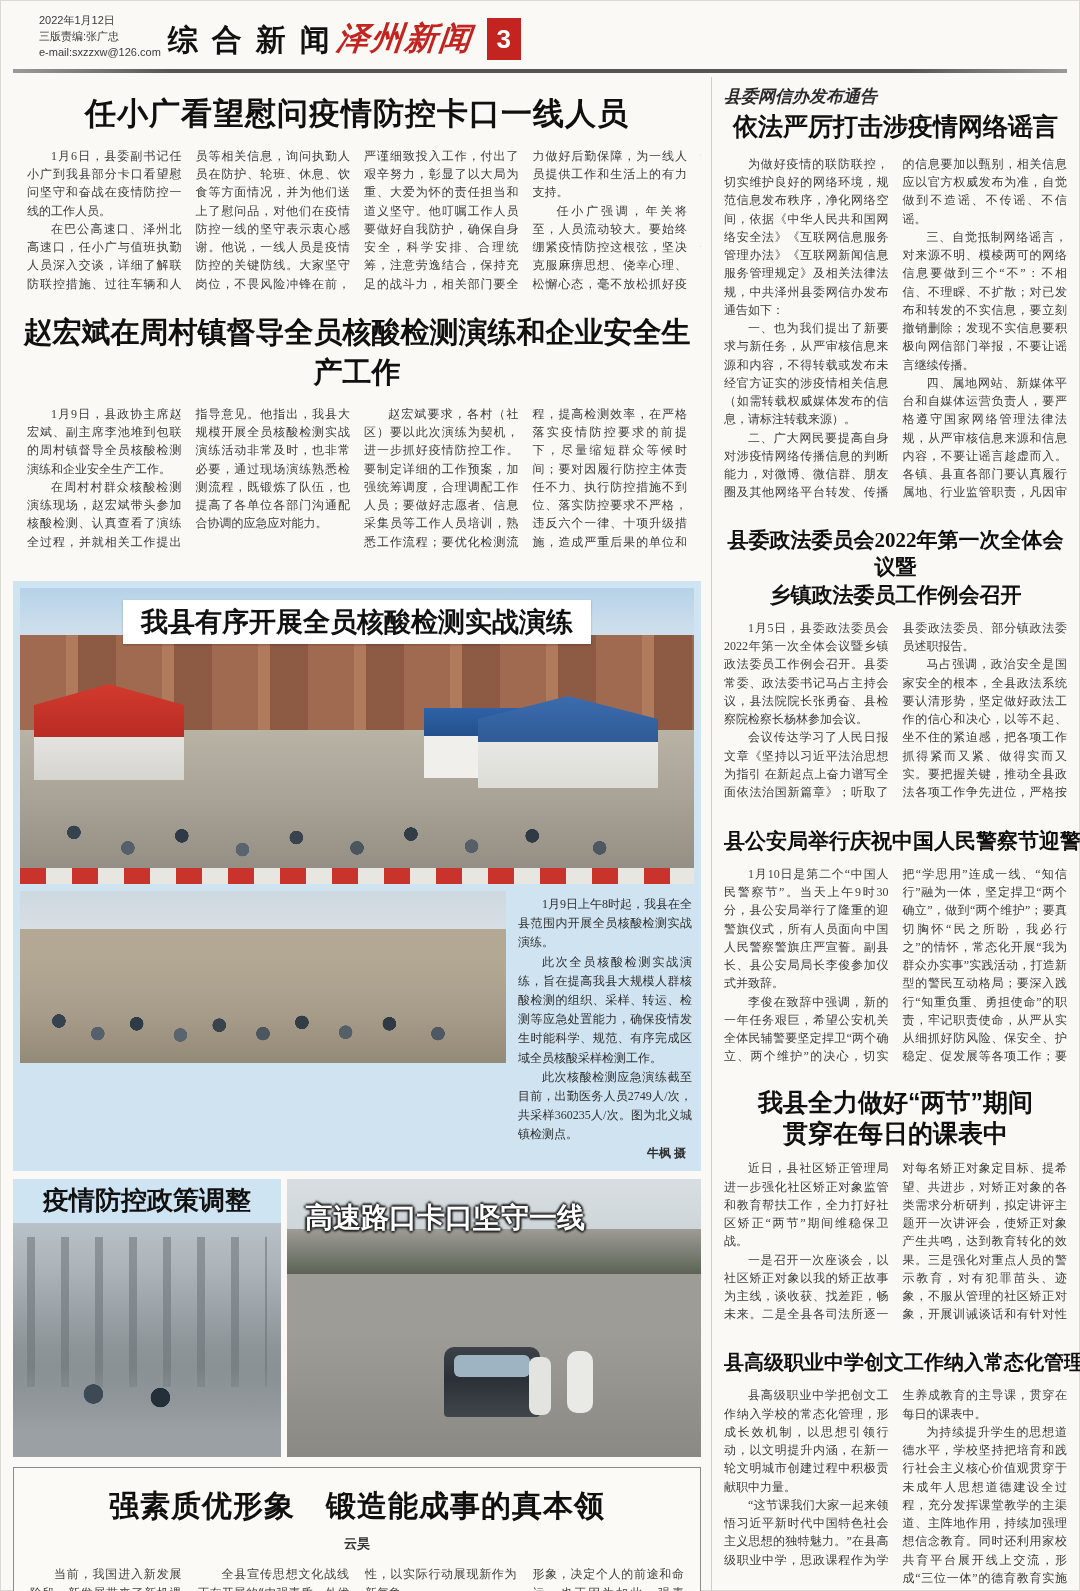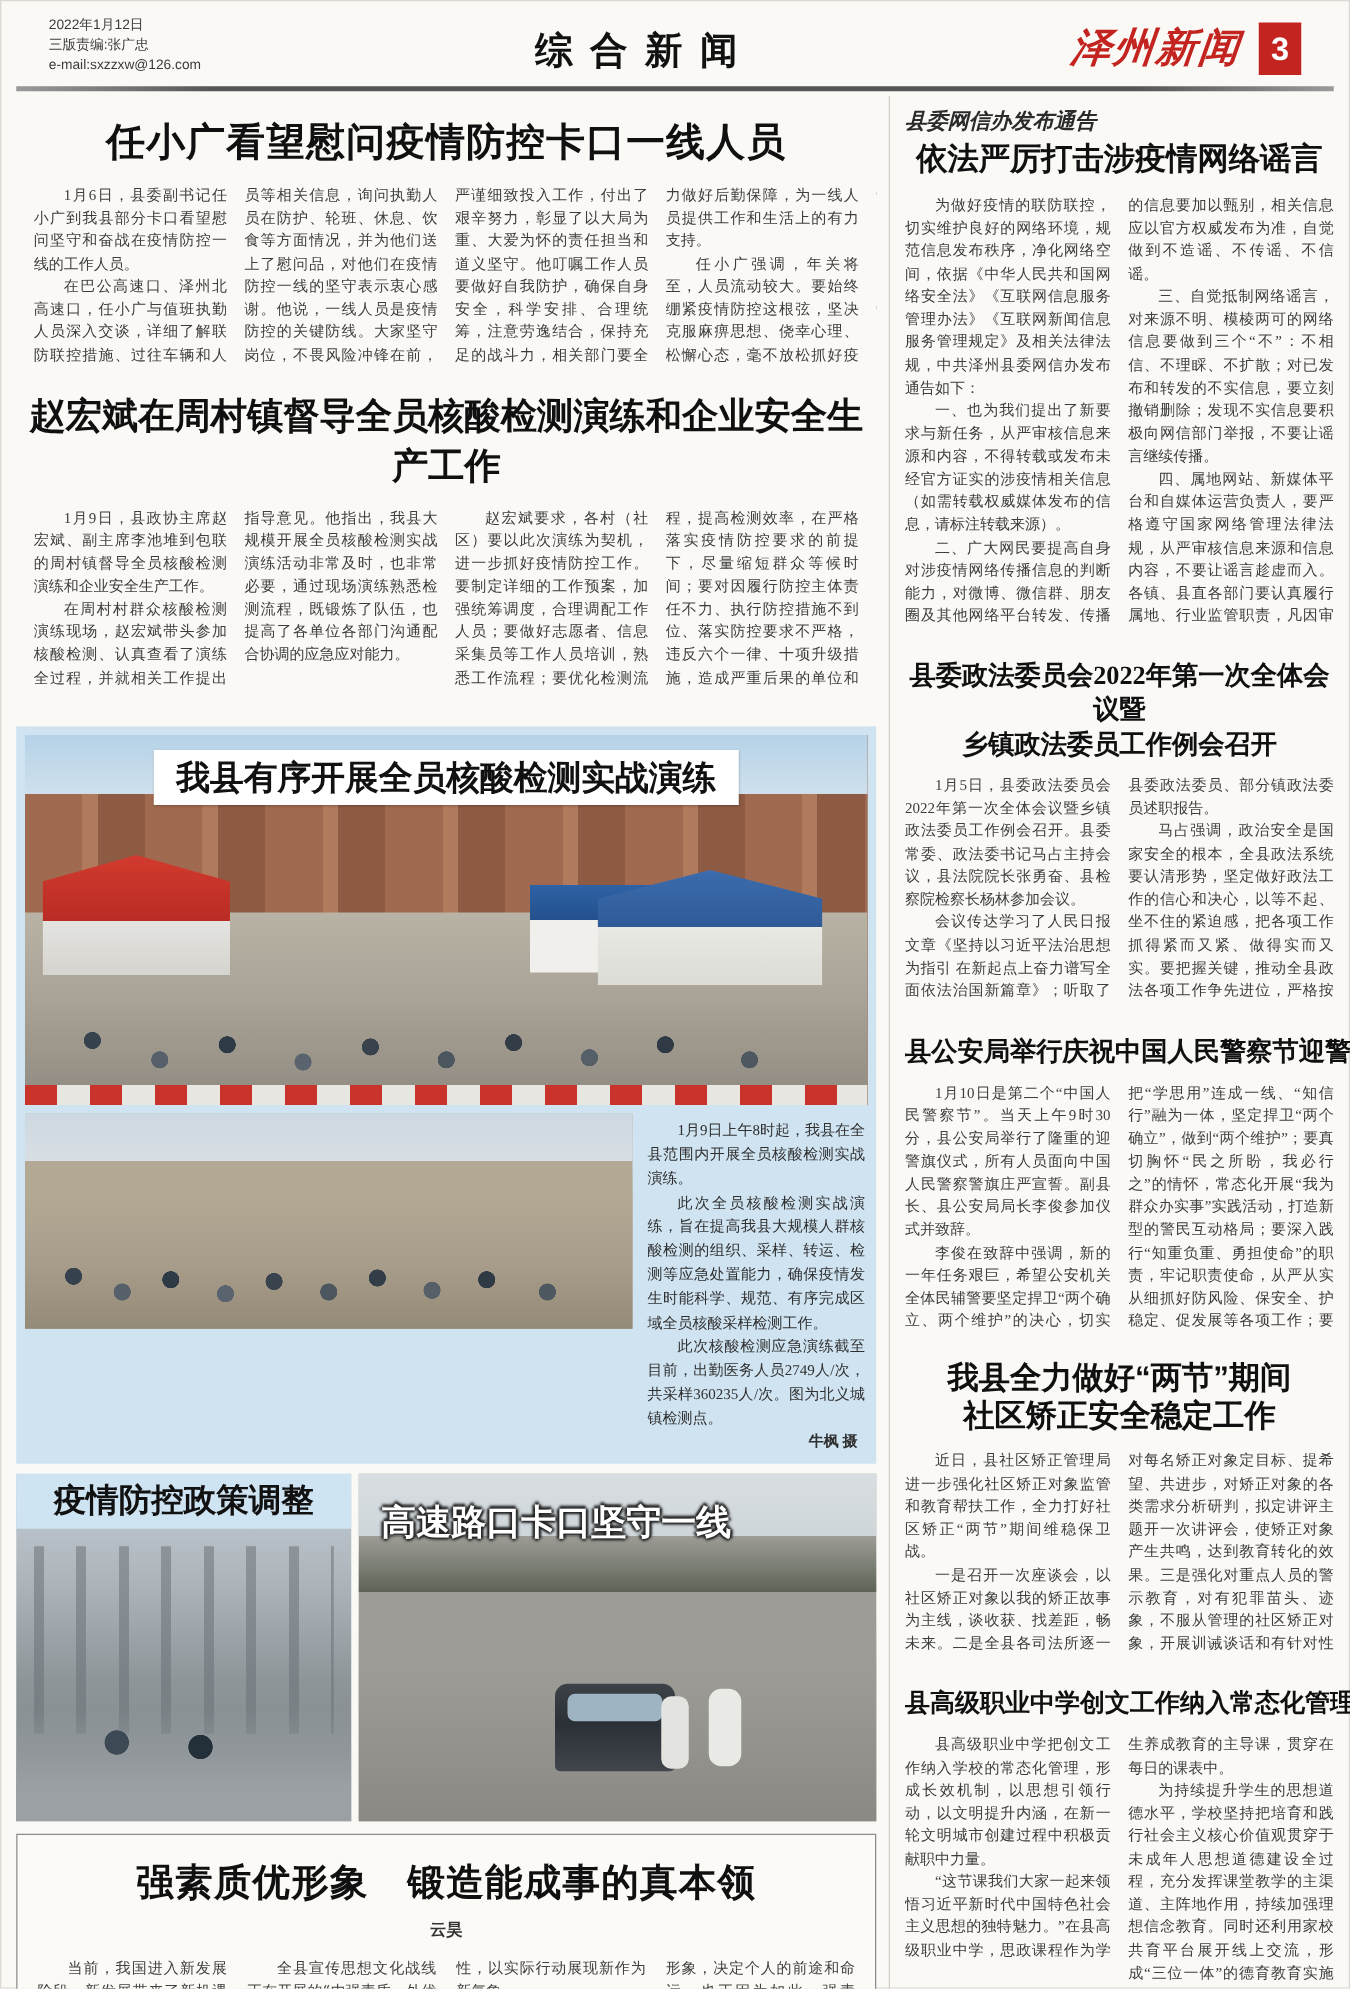--- a/index.html
+++ b/index.html
@@ -9,21 +9,21 @@
     font-family:"Liberation Sans",sans-serif;
     color:#2b2b2b;
     -webkit-font-smoothing:antialiased;
   }
   .page{
     box-sizing:border-box;width:1080px;height:1591px;
     padding:6px 8px;background:#faf9f6;
     border:1px solid #dcd8d2;position:relative;
   }
   
-  .masthead{display:flex;align-items:flex-end;justify-content:space-between;
+  .masthead{display:flex;align-items:flex-end;justify-content:flex-start;
     padding:6px 30px 6px 30px;height:48px;}
   .mast-info{font-size:11px;line-height:1.45;color:#3a3a3a;white-space:nowrap;}
   .mast-section{font-size:30px;font-weight:bold;letter-spacing:14px;color:#111;
     transform:translateX(7px);white-space:nowrap;}
   .mast-right{display:flex;align-items:center;gap:14px;}
   .brand{font-family:"Liberation Serif",serif;font-style:italic;font-weight:bold;
     font-size:32px;color:#c32420;letter-spacing:2px;transform:skewX(-6deg);white-space:nowrap;}
   .pagenum{width:34px;height:42px;background:#c32420;color:#fff;font-size:26px;
     font-weight:bold;display:flex;align-items:center;justify-content:center;}
   .mast-rule{height:4px;background:linear-gradient(90deg,#9a9a9a,#555 15%,#555 85%,#9a9a9a);
@@ -257,21 +257,21 @@
         <div class="body-cols">
           <p>1月10日是第二个“中国人民警察节”。当天上午9时30分，县公安局举行了隆重的迎警旗仪式，所有人员面向中国人民警察警旗庄严宣誓。副县长、县公安局局长李俊参加仪式并致辞。</p>
           <p>李俊在致辞中强调，新的一年任务艰巨，希望公安机关全体民辅警要坚定捍卫“两个确立、两个维护”的决心，切实把“学思用”连成一线、“知信行”融为一体，坚定捍卫“两个确立”，做到“两个维护”；要真切胸怀“民之所盼，我必行之”的情怀，常态化开展“我为群众办实事”实践活动，打造新型的警民互动格局；要深入践行“知重负重、勇担使命”的职责，牢记职责使命，从严从实从细抓好防风险、保安全、护稳定、促发展等各项工作；要始终保持“提升能力、锤炼作风”的清醒，面对持续变幻的社会形势，不断更新的犯罪手段，持续提升做好各项工作的能力，不断推动泽州公安各项工作持续向前发展，以优异的成绩向党的二十大深情献礼。</p>
 
         </div>
       </div>
 
       <div class="s-art a-correct">
         <div class="hl">
           <div>我县全力做好“两节”期间</div>
-          <div>社区矫正安全稳定工作</div>
+          <div>贯穿在每日的课表中</div>
         </div>
         <div class="body-cols">
           <p>近日，县社区矫正管理局进一步强化社区矫正对象监管和教育帮扶工作，全力打好社区矫正“两节”期间维稳保卫战。</p>
           <p>一是召开一次座谈会，以社区矫正对象以我的矫正故事为主线，谈收获、找差距，畅未来。二是全县各司法所逐一对每名矫正对象定目标、提希望、共进步，对矫正对象的各类需求分析研判，拟定讲评主题开一次讲评会，使矫正对象产生共鸣，达到教育转化的效果。三是强化对重点人员的警示教育，对有犯罪苗头、迹象，不服从管理的社区矫正对象，开展训诫谈话和有针对性个别谈话教育，预防重点人员重新违法犯罪。四是开展全面深入的社区矫正安全隐患排查，对排查出的重点人员及时调整矫正方案，实行重点管控，对排查出的问题实行立行立改。同时重点关注“六类”社区矫正对象，既要加强监督，又要强化教育，既要消除隐患，又要关心关爱，及时落实困难帮扶等措施，充分发挥矫正小组作用，进行教育感化、亲情感化和帮困扶助，有针对性地帮助社区矫正对象解决实际困难，使其安心接受社区矫正。五是开展一次大走访，切实做到节前人人见面，起到“敲警钟、明厉害、管到位、保平安”的作用。六是签订一份《“两节”期间自律承诺书》，提高社区矫正对象的法律意识、纪律意识和自我防范意识。</p>
 
         </div>
       </div>
 
       <div class="s-art a-school">
         <div class="hl">县高级职业中学创文工作纳入常态化管理</div>

